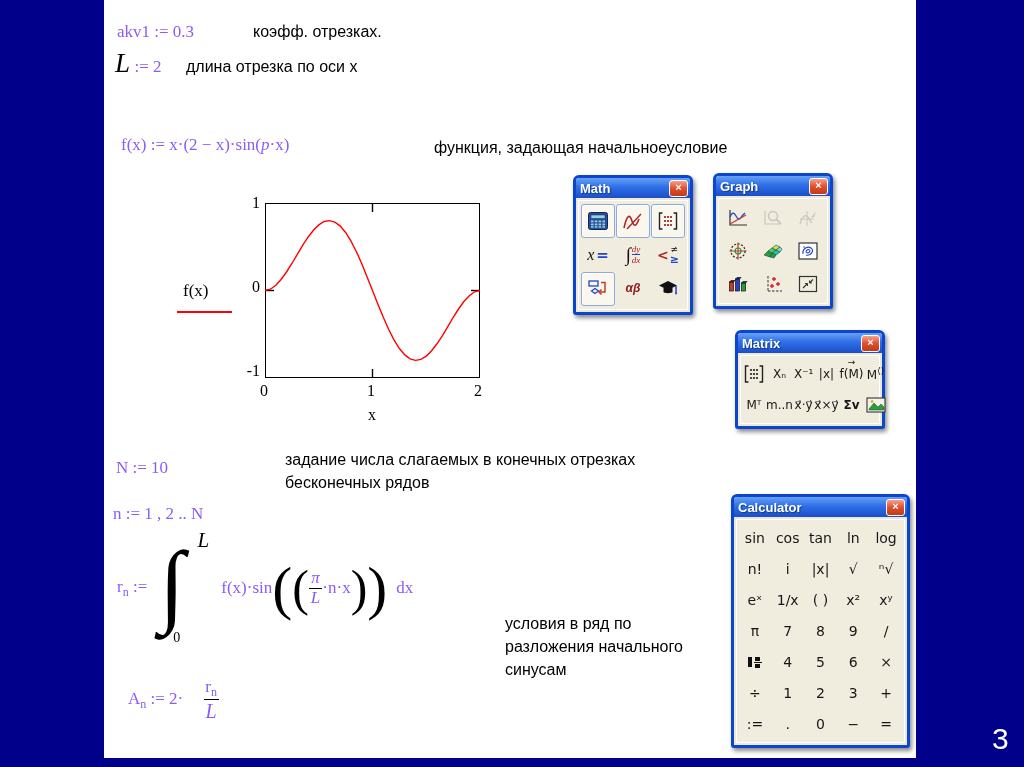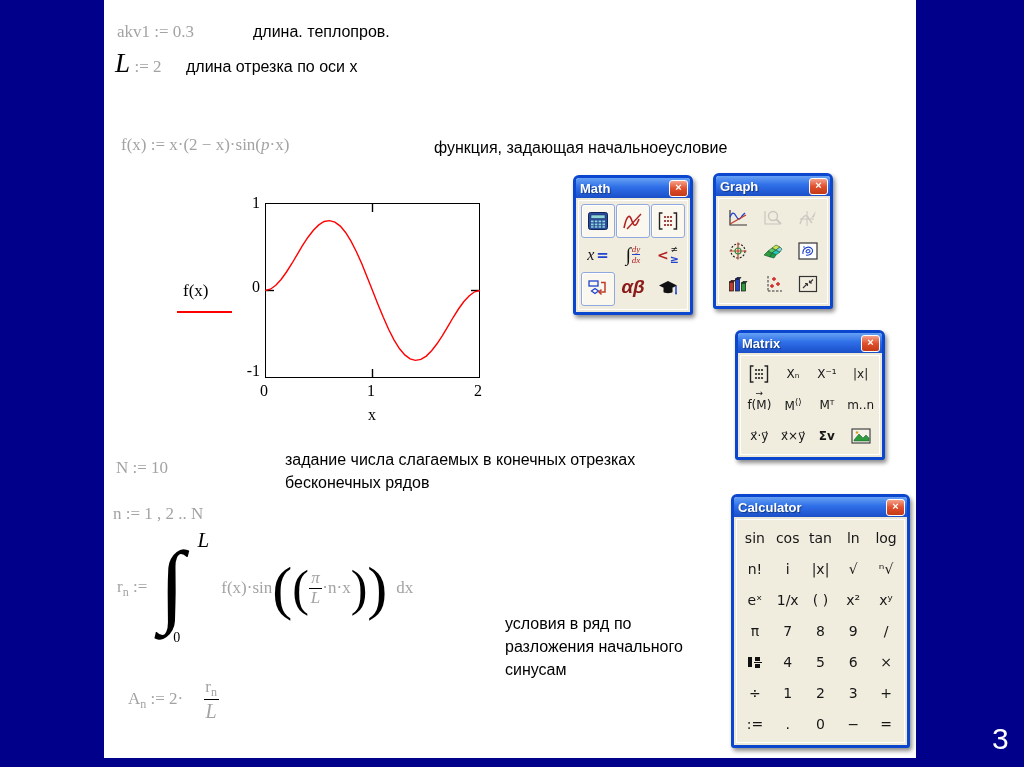--- a/index.html
+++ b/index.html
@@ -3,21 +3,21 @@
 <meta charset="utf-8">
 <style>
   html,body{margin:0;padding:0}
   body{width:1024px;height:767px;position:relative;background:#00008B;overflow:hidden;
        font-family:"Liberation Sans",sans-serif;}
   .abs{position:absolute}
   .sheet{position:absolute;left:104px;top:0;width:812px;height:758px;background:#ffffff}
   .pagenum{position:absolute;left:992px;top:722px;color:#fff;font-size:30px;font-family:"Liberation Sans",sans-serif}
 
   
-  .math{font-family:"Liberation Serif",serif;font-size:17px;color:#a3a3a3;white-space:nowrap}
+  .math{font-family:"Liberation Serif",serif;font-size:17px;color:#8b5cf6;white-space:nowrap}
   .comment{font-family:"Liberation Sans",sans-serif;font-size:16px;color:#000;white-space:nowrap}
   .bigL{font-family:"Liberation Serif",serif;font-style:italic;font-size:27px;color:#000}
   .sub{font-size:12px;vertical-align:-4px}
   .frac{display:inline-flex;flex-direction:column;align-items:center;line-height:1.1;vertical-align:middle}
   .frac .den{border-top:1px solid #000;padding:0 2px}
   .frac .num{padding:0 2px}
 
   
   .plotbox{position:absolute;left:265px;top:203px;width:215px;height:175px}
   .ticklabel{position:absolute;font-family:"Liberation Serif",serif;font-size:16px;color:#000}
@@ -41,44 +41,44 @@
   .titlebar{height:20px;display:flex;align-items:center;justify-content:space-between;padding:0 2px 0 4px;
             border-radius:3px 3px 0 0;
             background:linear-gradient(180deg,#66A1F4 0%,#2F6FE8 45%,#1A4FC8 100%)}
   .title{color:#fff;font-weight:bold;font-size:13px;text-shadow:1px 1px 1px rgba(0,0,0,.4)}
   .closebtn{width:17px;height:15px;border-radius:3px;border:1px solid #fff;cursor:pointer;
             background:linear-gradient(180deg,#F4A28C 0%,#E14F2C 50%,#C23A17 100%);
             color:#fff;font-size:11px;line-height:13px;text-align:center;font-weight:bold}
   .client{background:#F0EDDF;margin:2px;border:1px solid #fff;padding:3px 2px}
   .grid{display:grid;gap:1px}
   .cols3{grid-template-columns:repeat(3,1fr)}
-  .cols4{grid-template-columns:repeat(4,1fr)}
+  .cols4{grid-template-columns:repeat(6,1fr)}
   .cols5{grid-template-columns:repeat(5,1fr)}
   .cell{height:32px;display:flex;align-items:center;justify-content:center;
         font-family:"DejaVu Sans",sans-serif;font-size:13px;color:#161616;cursor:pointer}
   .cell.raised{background:#FAF8EE;border:1px solid #8FA8E0;border-radius:3px;
                box-shadow:inset 1px 1px 0 #fff}
   .cell.disabled{opacity:.45;filter:grayscale(1)}
   #calc-grid .cell{height:30px;font-size:14px}
   #matrix-grid .cell{height:30px;font-size:12px}
   .cell[data-name="greek-palette-icon"]{color:#8B1A1A;font-weight:bold;font-style:italic;
-        font-family:Liberation Mono, monospace;font-size:19px}
+        font-family:Liberation Sans, sans-serif;font-size:12px}
   .cell[data-name="vectorize-icon"] span{position:relative}
   .cell[data-name="vectorize-icon"] span::before{content:"→";position:absolute;top:-10px;left:50%;
         transform:translateX(-50%);font-size:9px}
   .cell[data-name="column-extract-icon"] span::after{content:"⟨⟩";font-size:9px;vertical-align:super}
   .cell[data-name="vector-sum-icon"]{font-weight:bold}
 </style>
 </head>
 <body data-name="slide">
 
 <div class="sheet" data-name="worksheet"></div>
 
 <div class="abs math" style="left:117px;top:22px" data-name="akv1-definition">akv1 := 0.3</div>
-<div class="abs comment" style="left:253px;top:23px" data-name="akv1-comment">длина. теплопров.</div>
+<div class="abs comment" style="left:253px;top:23px" data-name="akv1-comment">коэфф. отрезках.</div>
 
 <div class="abs" style="left:115px;top:48px" data-name="L-definition">
   <i class="bigL" data-name="L-variable">L</i>
   <span class="math" data-name="L-value">:= 2</span>
 </div>
 <div class="abs comment" style="left:186px;top:58px" data-name="L-comment">длина отрезка по оси x</div>
 
 <div class="abs math" style="left:121px;top:135px" data-name="f-definition">
   <span data-name="f-pre">f(x) := x·(2 − x)·sin(</span><i data-name="f-p-variable">p</i><span data-name="f-post">·x)</span>
 </div>

